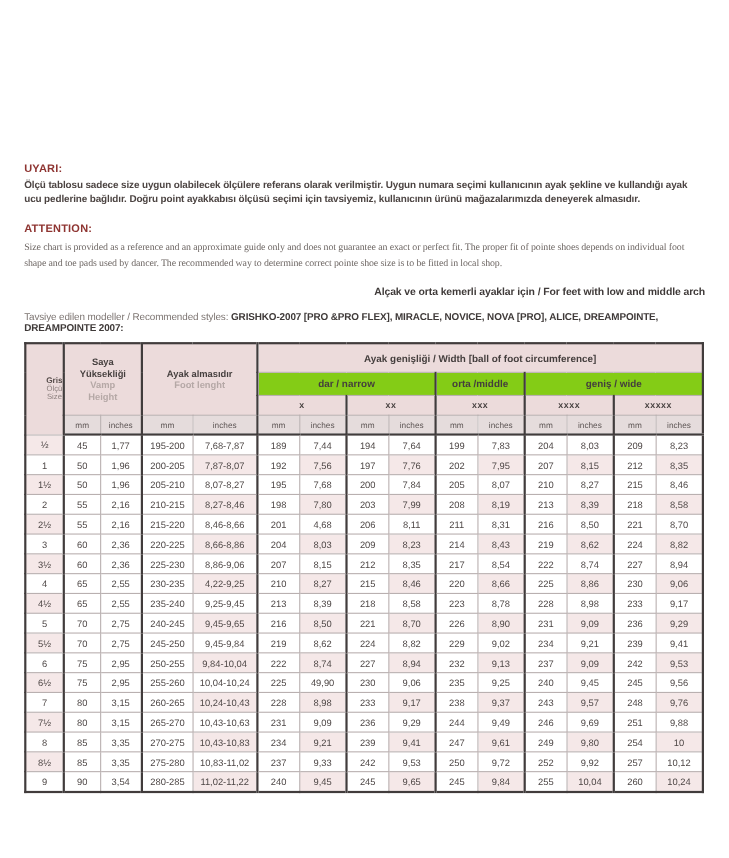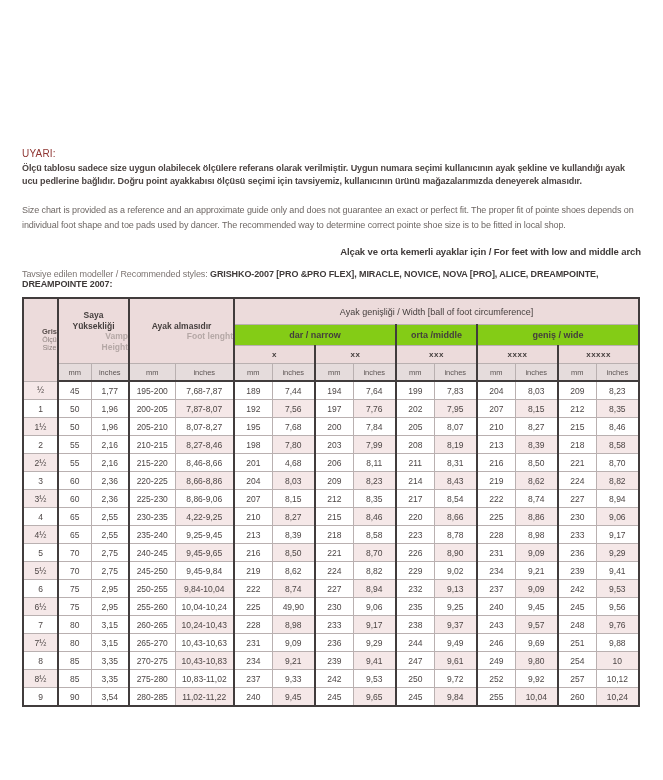--- a/index.html
+++ b/index.html
@@ -5,27 +5,27 @@
   html,body{margin:0;padding:0;}
   body{
     width:663px;height:780px;background:#ffffff;
     font-family:"Liberation Sans", sans-serif;
     -webkit-font-smoothing:antialiased;
     color:#4a4342;
   }
   .page{padding:148px 22px 0 22px;}
 
   .notice-heading{
-    margin:0 0 3px 0;font-size:10px;font-weight:normal;color:#8e3431;letter-spacing:.2px;
+    margin:0 0 3px 0;font-size:10px;font-weight:bold;color:#8e3431;letter-spacing:.2px;
   }
   .notice-tr{
     margin:0 0 15px 0;font-size:9px;line-height:13px;font-weight:bold;color:#4c4442;letter-spacing:-.1px;
   }
   .notice-en{
-    margin:0 0 14px 0;font-size:9px;line-height:14.5px;color:#6e6764;letter-spacing:-.1px;
+    margin:0 0 14px 0;font-size:9px;line-height:14.5px;color:#6e6764;letter-spacing:-.1px;font-family:Liberation Serif, serif;
   }
   .arch-heading{
     font-size:9.5px;font-weight:bold;color:#3f3a39;margin:0 0 2px 0;letter-spacing:-.1px;text-align:right;
   }
   .styles-line{font-size:9px;color:#7c7471;margin:12px 0 8px 0;letter-spacing:-.1px;}
   .styles-line .styles-list{font-weight:bold;color:#3f3a39;}
 
   table.size-table{
     border-collapse:collapse;table-layout:fixed;width:618px;
     border:2px solid #413c3c;
@@ -43,36 +43,37 @@
   .rowB th{height:20px;background:#84cc16;font-size:9px;font-weight:bold;color:#443e3d;}
   .rowC th{height:17px;background:#ecdbdb;font-size:8px;font-weight:bold;color:#443e3d;letter-spacing:.5px;}
   .unit-row th{height:16px;background:#e5dcdc;font-size:7.5px;font-weight:normal;color:#5d5554;}
   th.size-head{
     background:#ecdbdb;font-weight:normal;line-height:8px;padding-left:18px;
   }
   th.size-head .l1{display:block;font-size:7.5px;font-weight:bold;color:#564c4a;}
   th.size-head .l2,th.size-head .l3{display:block;font-size:7px;color:#8d817f;}
   th.vamp-head,th.foot-head{background:#ecdbdb;line-height:10.5px;}
   .head-title{display:block;font-size:8.5px;font-weight:bold;color:#453f3e;}
-  .head-sub{display:block;font-size:8.5px;font-weight:bold;color:#b5a8a6;text-align:right;}
-  th.widthgroup{font-size:9px;font-weight:normal;color:#443e3d;}
+  .head-sub{display:block;font-size:8.5px;font-weight:bold;color:#b5a8a6;}
+  th.widthgroup{font-size:9px;font-weight:bold;color:#443e3d;}
 
   
   .size-table tbody td{height:17px;background:#ffffff;}
   .size-table tbody td.tint{background:#f5e8e8;}
   .size-table tbody td.size-col{font-size:8.5px;}
 </style>
 </head>
 <body>
 
 <div class="page">
 
   <h3 class="notice-heading">UYARI:</h3>
   <p class="notice-tr">Ölçü tablosu sadece size uygun olabilecek ölçülere referans olarak verilmiştir. Uygun numara seçimi kullanıcının ayak şekline ve kullandığı ayak ucu pedlerine bağlıdır. Doğru point ayakkabısı ölçüsü seçimi için tavsiyemiz, kullanıcının ürünü mağazalarımızda deneyerek almasıdır.</p>
 
+  <h3 class="notice-heading">ATTENTION:</h3>
   <p class="notice-en">Size chart is provided as a reference and an approximate guide only and does not guarantee an exact or perfect fit. The proper fit of pointe shoes depends on  individual foot shape and toe pads used by dancer. The recommended way to determine correct pointe shoe size is to be fitted in local shop.</p>
 
   <div class="arch-heading">Alçak ve orta kemerli ayaklar için / For feet with low and middle arch</div>
   <div class="styles-line">
     <span>Tavsiye edilen modeller / Recommended styles: </span><span class="styles-list">GRISHKO-2007 [PRO &amp;PRO FLEX], MIRACLE, NOVICE, NOVA [PRO], ALICE, DREAMPOINTE, DREAMPOINTE 2007:</span>
   </div>
 
   <table class="size-table">
     <colgroup>
       <col style="width:35px">

